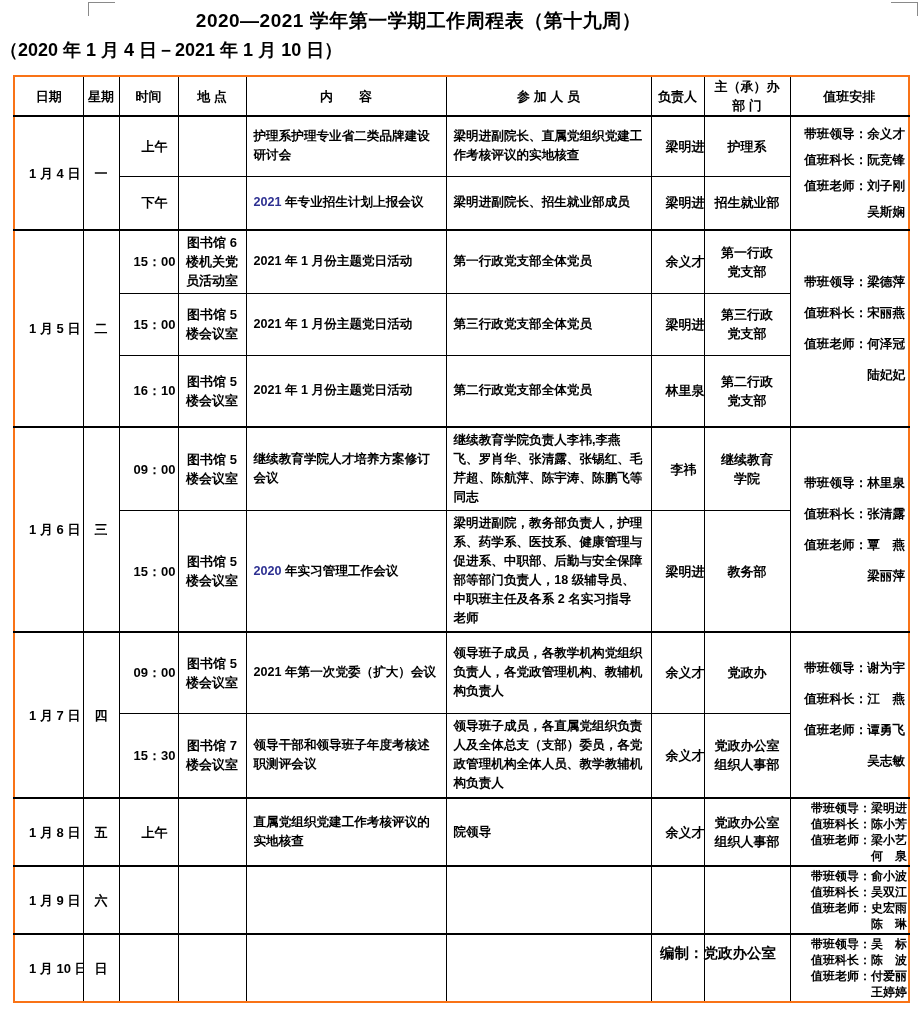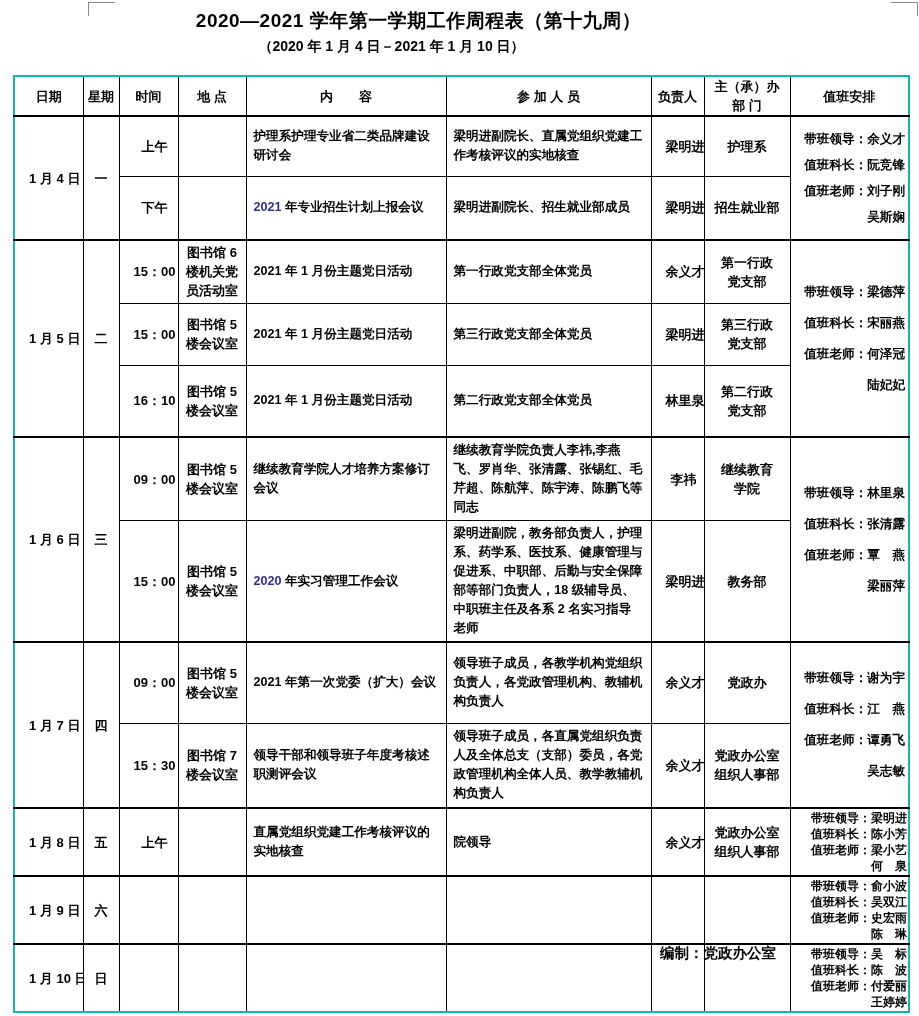--- a/index.html
+++ b/index.html
@@ -8,27 +8,27 @@
     font-family:"Liberation Sans","DejaVu Sans",sans-serif;
     font-weight:700;color:#000;
   }
   
   .corner{position:absolute;top:2px;width:26px;height:13px;}
   .corner.left{left:88px;border-top:1px solid #8a8a8a;border-left:1px solid #8a8a8a;}
   .corner.right{left:891px;border-top:1px solid #8a8a8a;border-right:1px solid #8a8a8a;}
 
   .title{position:absolute;left:0;top:8px;width:837px;text-align:center;
     font-size:19px;letter-spacing:0.5px;}
-  .subtitle{position:absolute;left:0;top:38px;width:783px;text-align:center;
-    font-size:14px;}
+  .subtitle{position:absolute;left:0;top:38px;width:783px;
+    font-size:18px;}
 
   table.schedule{
     position:absolute;left:13px;top:75px;width:895px;
     border-collapse:collapse;table-layout:fixed;
-    border:2px solid #14b8a6;
+    border:2px solid #f97316;
   }
   td{border:1px solid #000;padding:0 2px;vertical-align:middle;
      font-size:13px;line-height:19px;overflow:hidden;}
   tr.day-top td{border-top:2px solid #000;}
   tr.head td{border-bottom:2px solid #000;text-align:center;font-size:13px;}
   .c{text-align:center;}
   .nw{white-space:nowrap;padding-left:14px;}
   .pl{white-space:pre-line;text-align:center;}
   .txt{text-align:left;padding:3px 7px;font-size:12.6px;}
   .num{color:#2E3192;}
@@ -86,21 +86,21 @@
     <td class="txt">梁明进副院长、直属党组织党建工作考核评议的实地核查</td>
     <td class="c nw">梁明进</td>
     <td class="pl">护理系</td>
     <td class="duty" rowspan="2">
       <div>带班领导：余义才</div>
       <div>值班科长：阮竞锋</div>
       <div>值班老师：刘子刚</div>
       <div class="cont">吴斯娴</div>
     </td>
   </tr>
-  <tr style="height:64px">
+  <tr style="height:54px">
     <td class="c nw">下午</td>
     <td class="pl"></td>
     <td class="txt"><span class="num">2021</span><span> 年专业招生计划上报会议</span></td>
     <td class="txt">梁明进副院长、招生就业部成员</td>
     <td class="c nw">梁明进</td>
     <td class="pl">招生就业部</td>
   </tr>
 
   <tr class="day-top" style="height:63px">
     <td class="c nw" rowspan="3">1 月 5 日</td>

